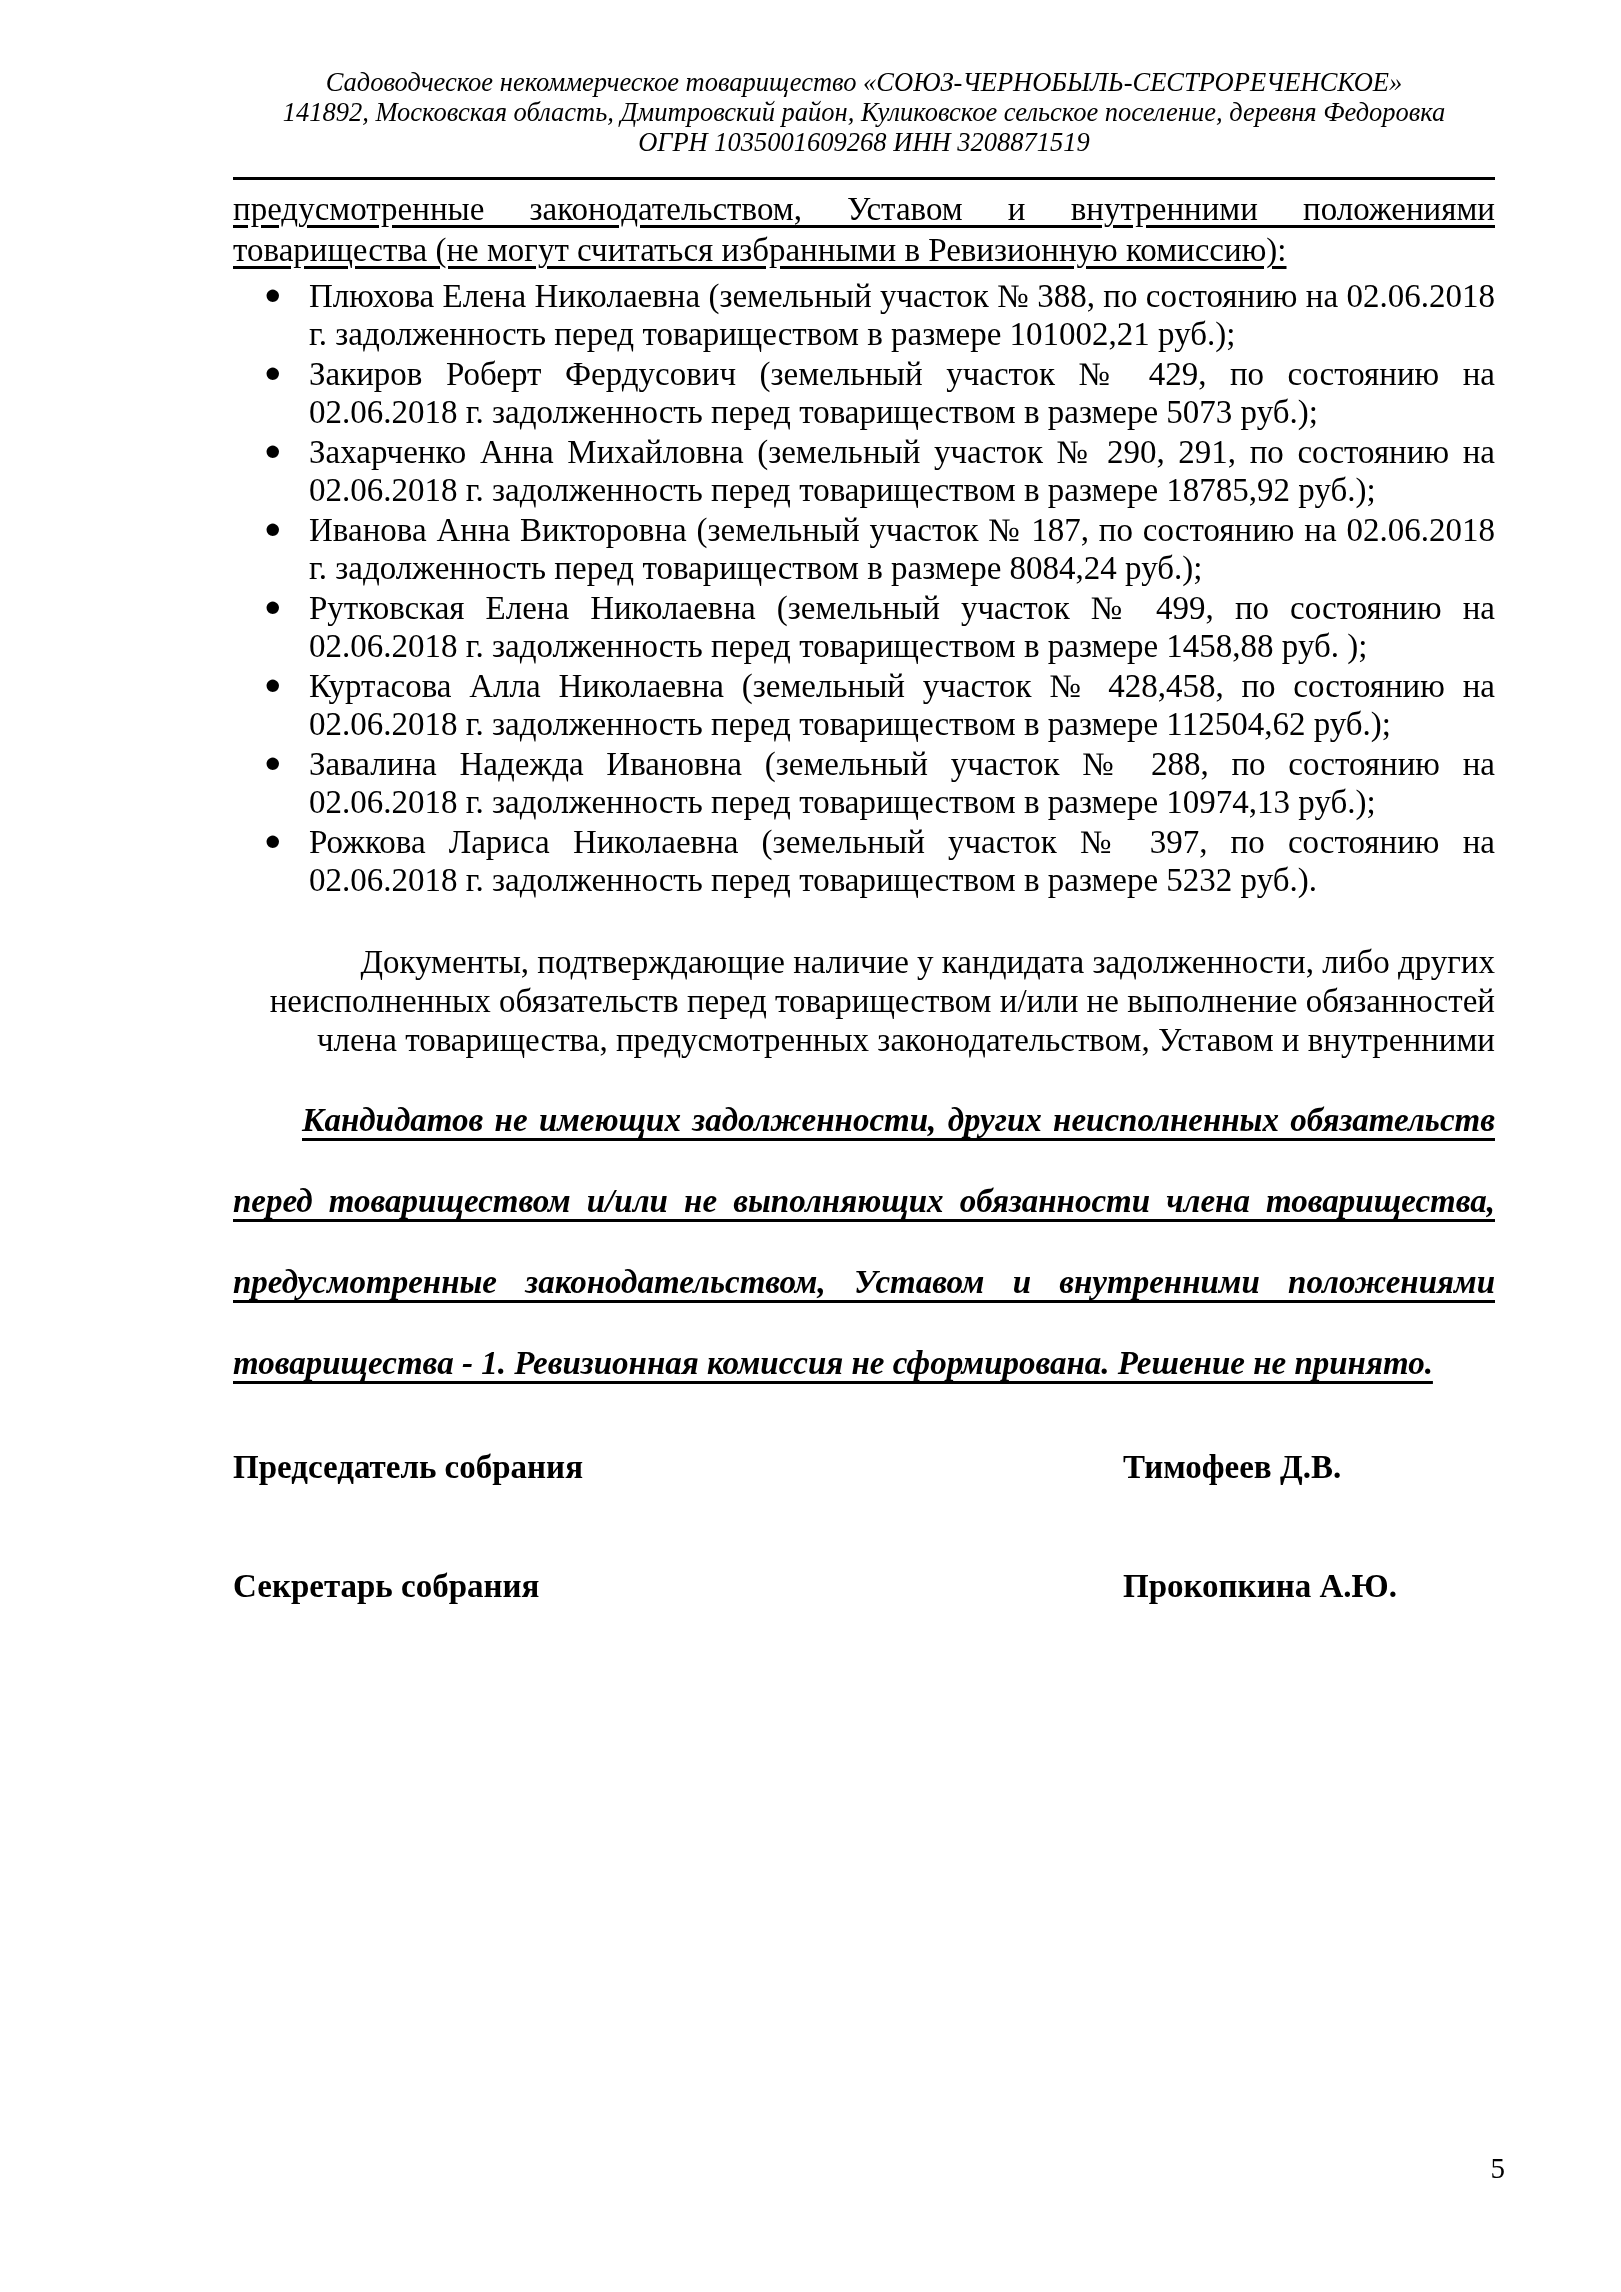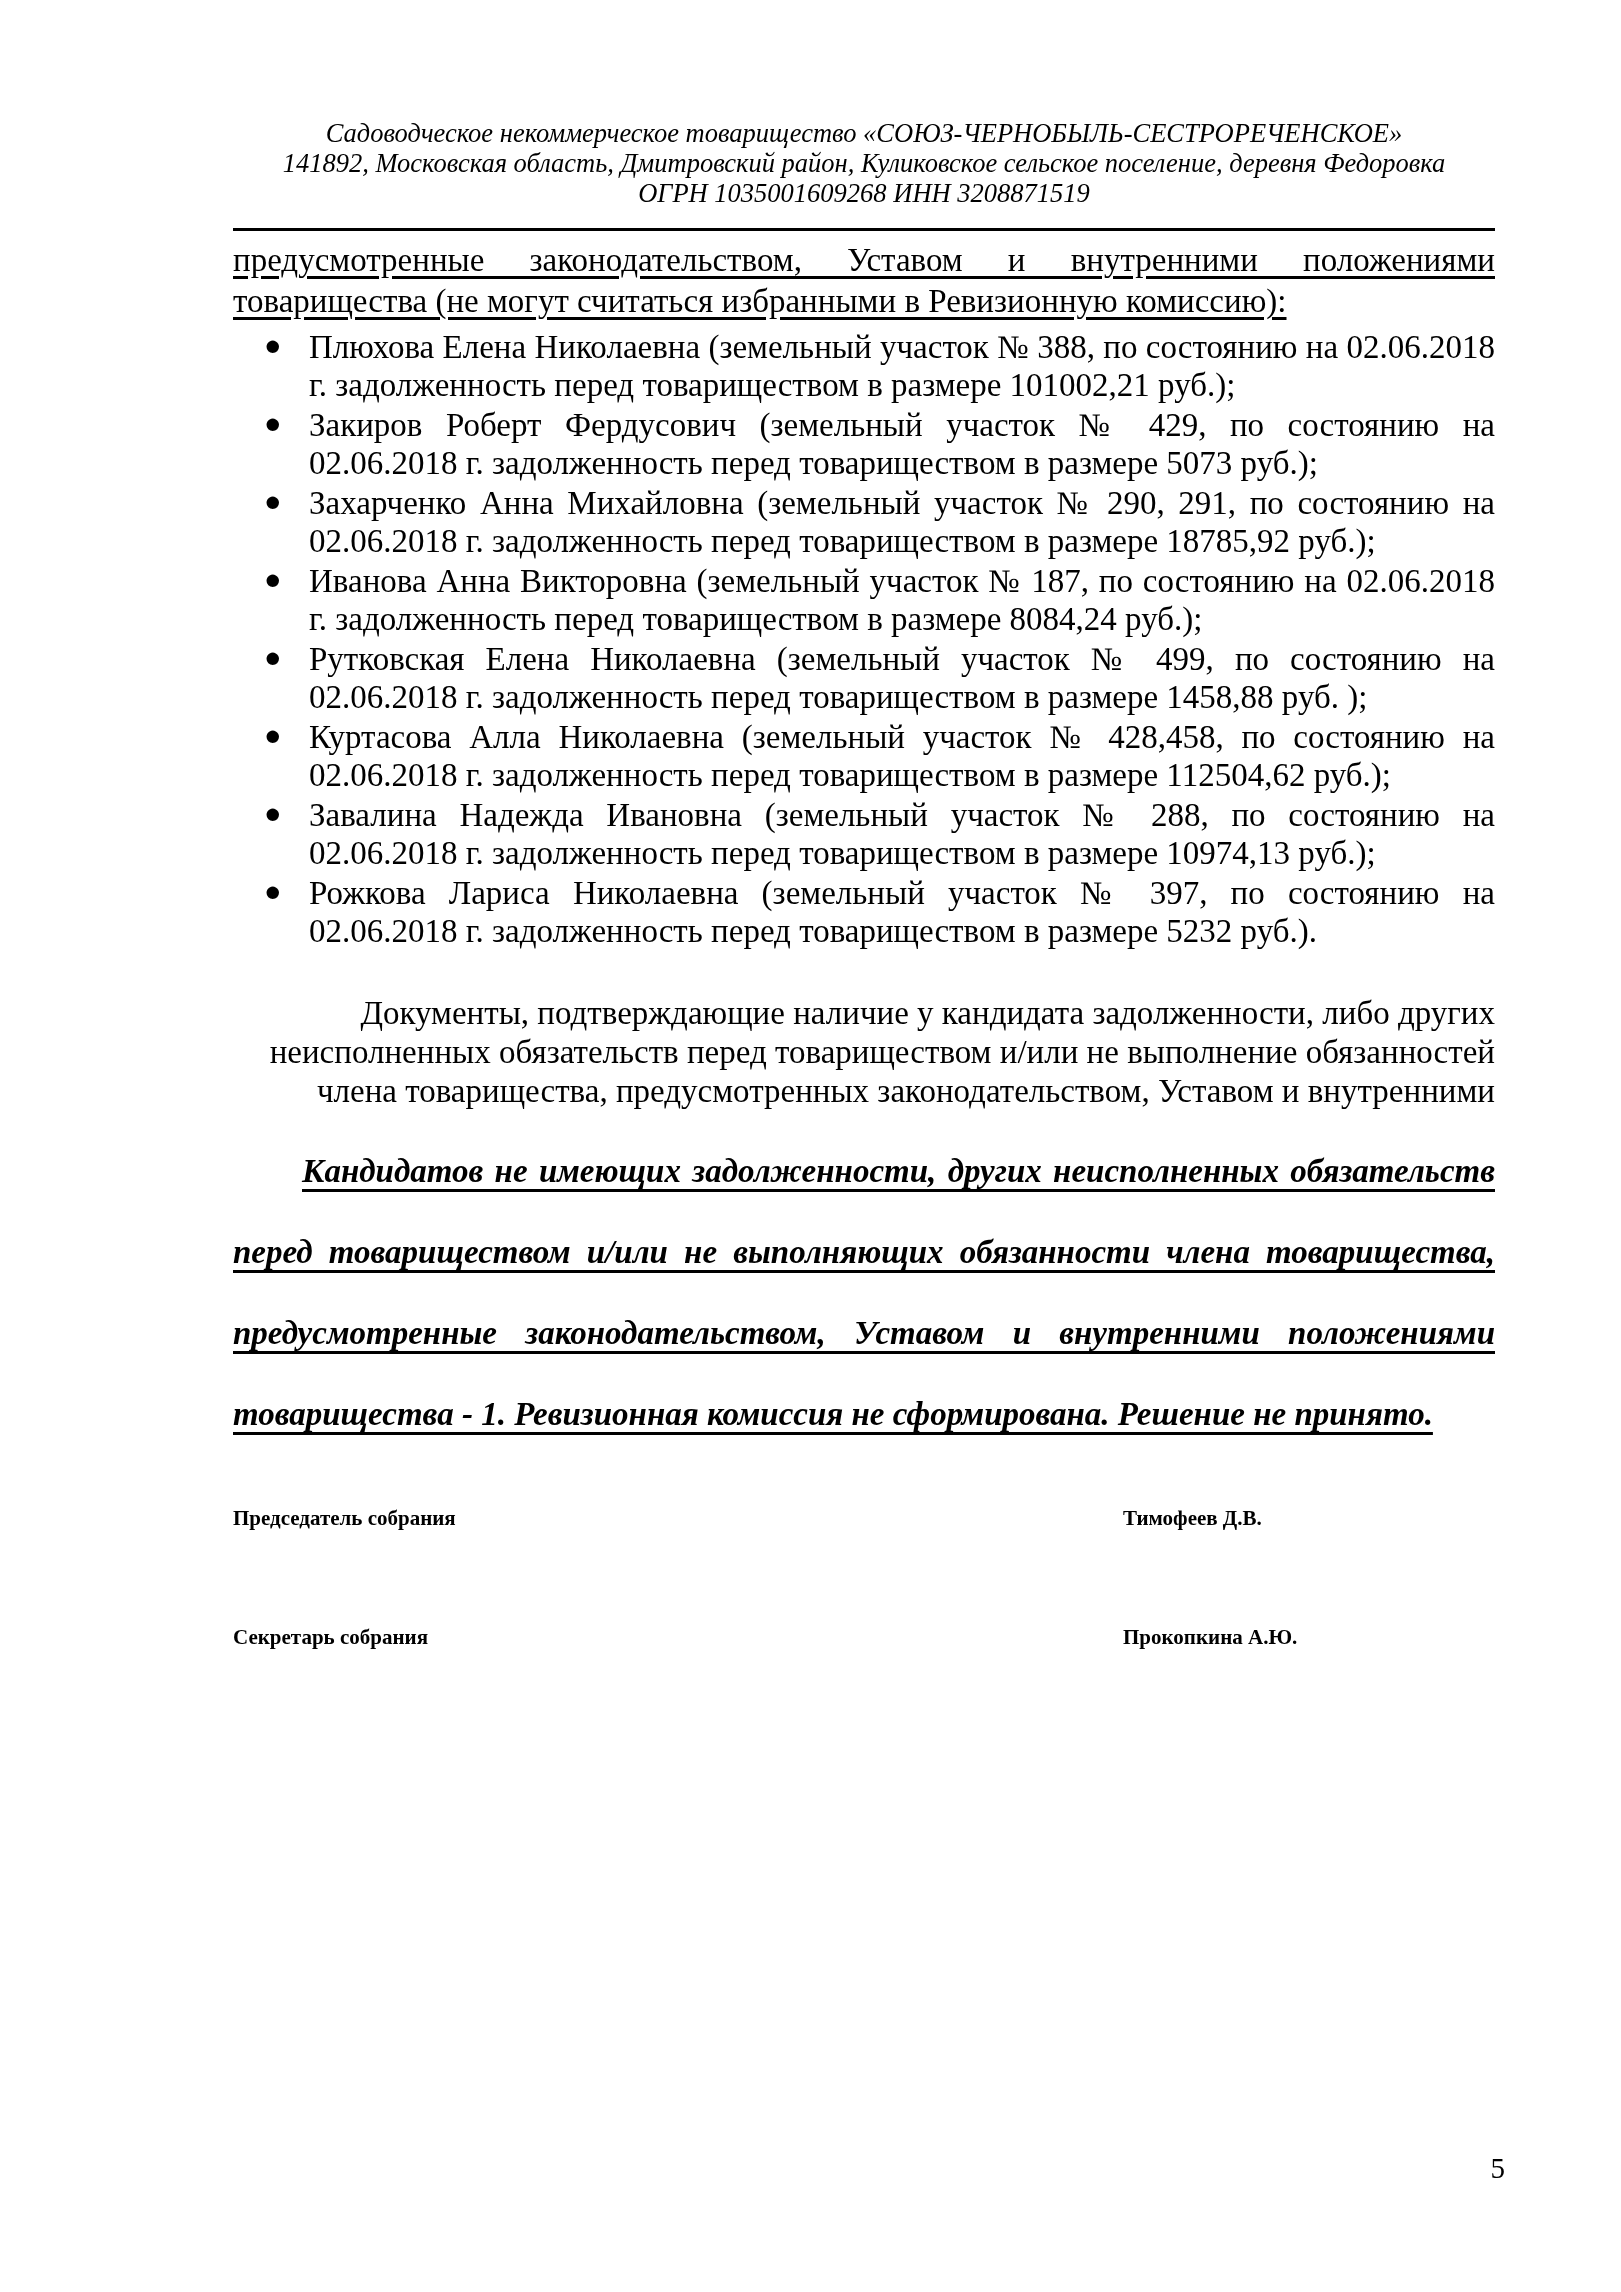--- a/index.html
+++ b/index.html
@@ -17,21 +17,21 @@
     overflow: hidden;
   }
   .content {
     position: absolute;
     left: 233px;
     top: 0;
     width: 1262px;
   }
   
   .letterhead {
-    margin-top: 118px;
+    margin-top: 67px;
     text-align: center;
     font-style: italic;
     font-size: 26.5px;
     line-height: 30px;
   }
   
   .rule {
     margin-top: 19.6px;
     border: none;
     border-top: 3.9px solid #000000;
@@ -90,21 +90,21 @@
     text-underline-offset: 6.9px;
     margin-top: 34px;
   }
   .indent-first {
     text-indent: 69px;
   }
   
   .signatures {
     margin-top: 61px;
     font-weight: bold;
-    font-size: 21px;
+    font-size: 33px;
     line-height: 39px;
   }
   .sig-row {
     display: grid;
     grid-template-columns: 890px 1fr;
   }
   .sig-row + .sig-row {
     margin-top: 80px;
   }
   

